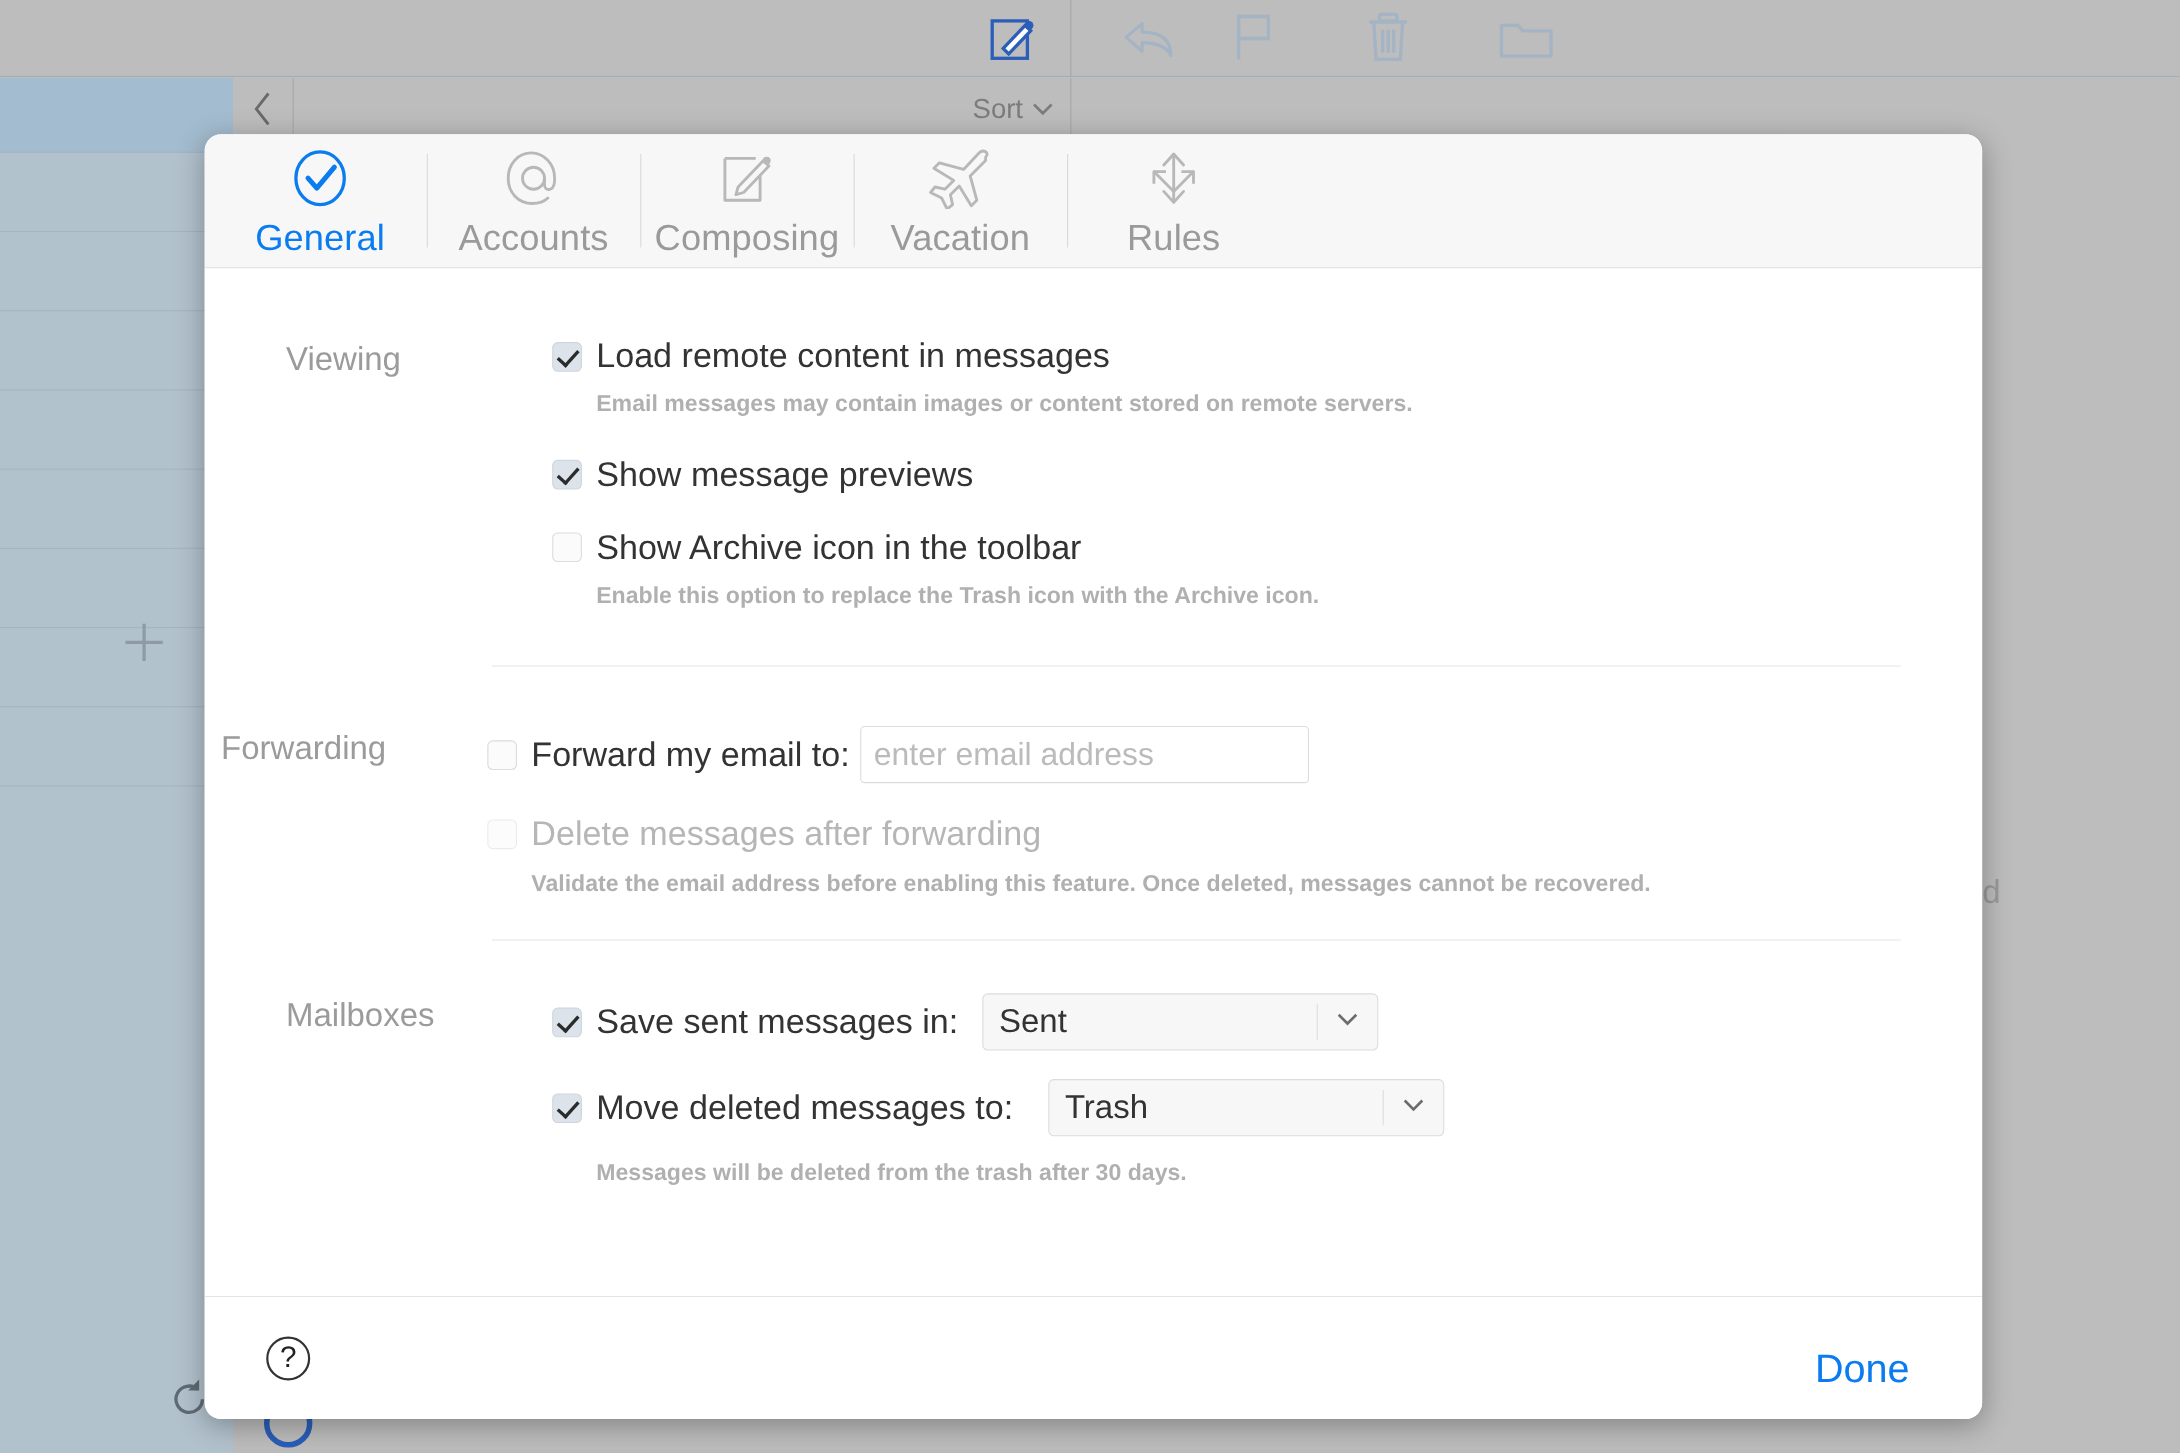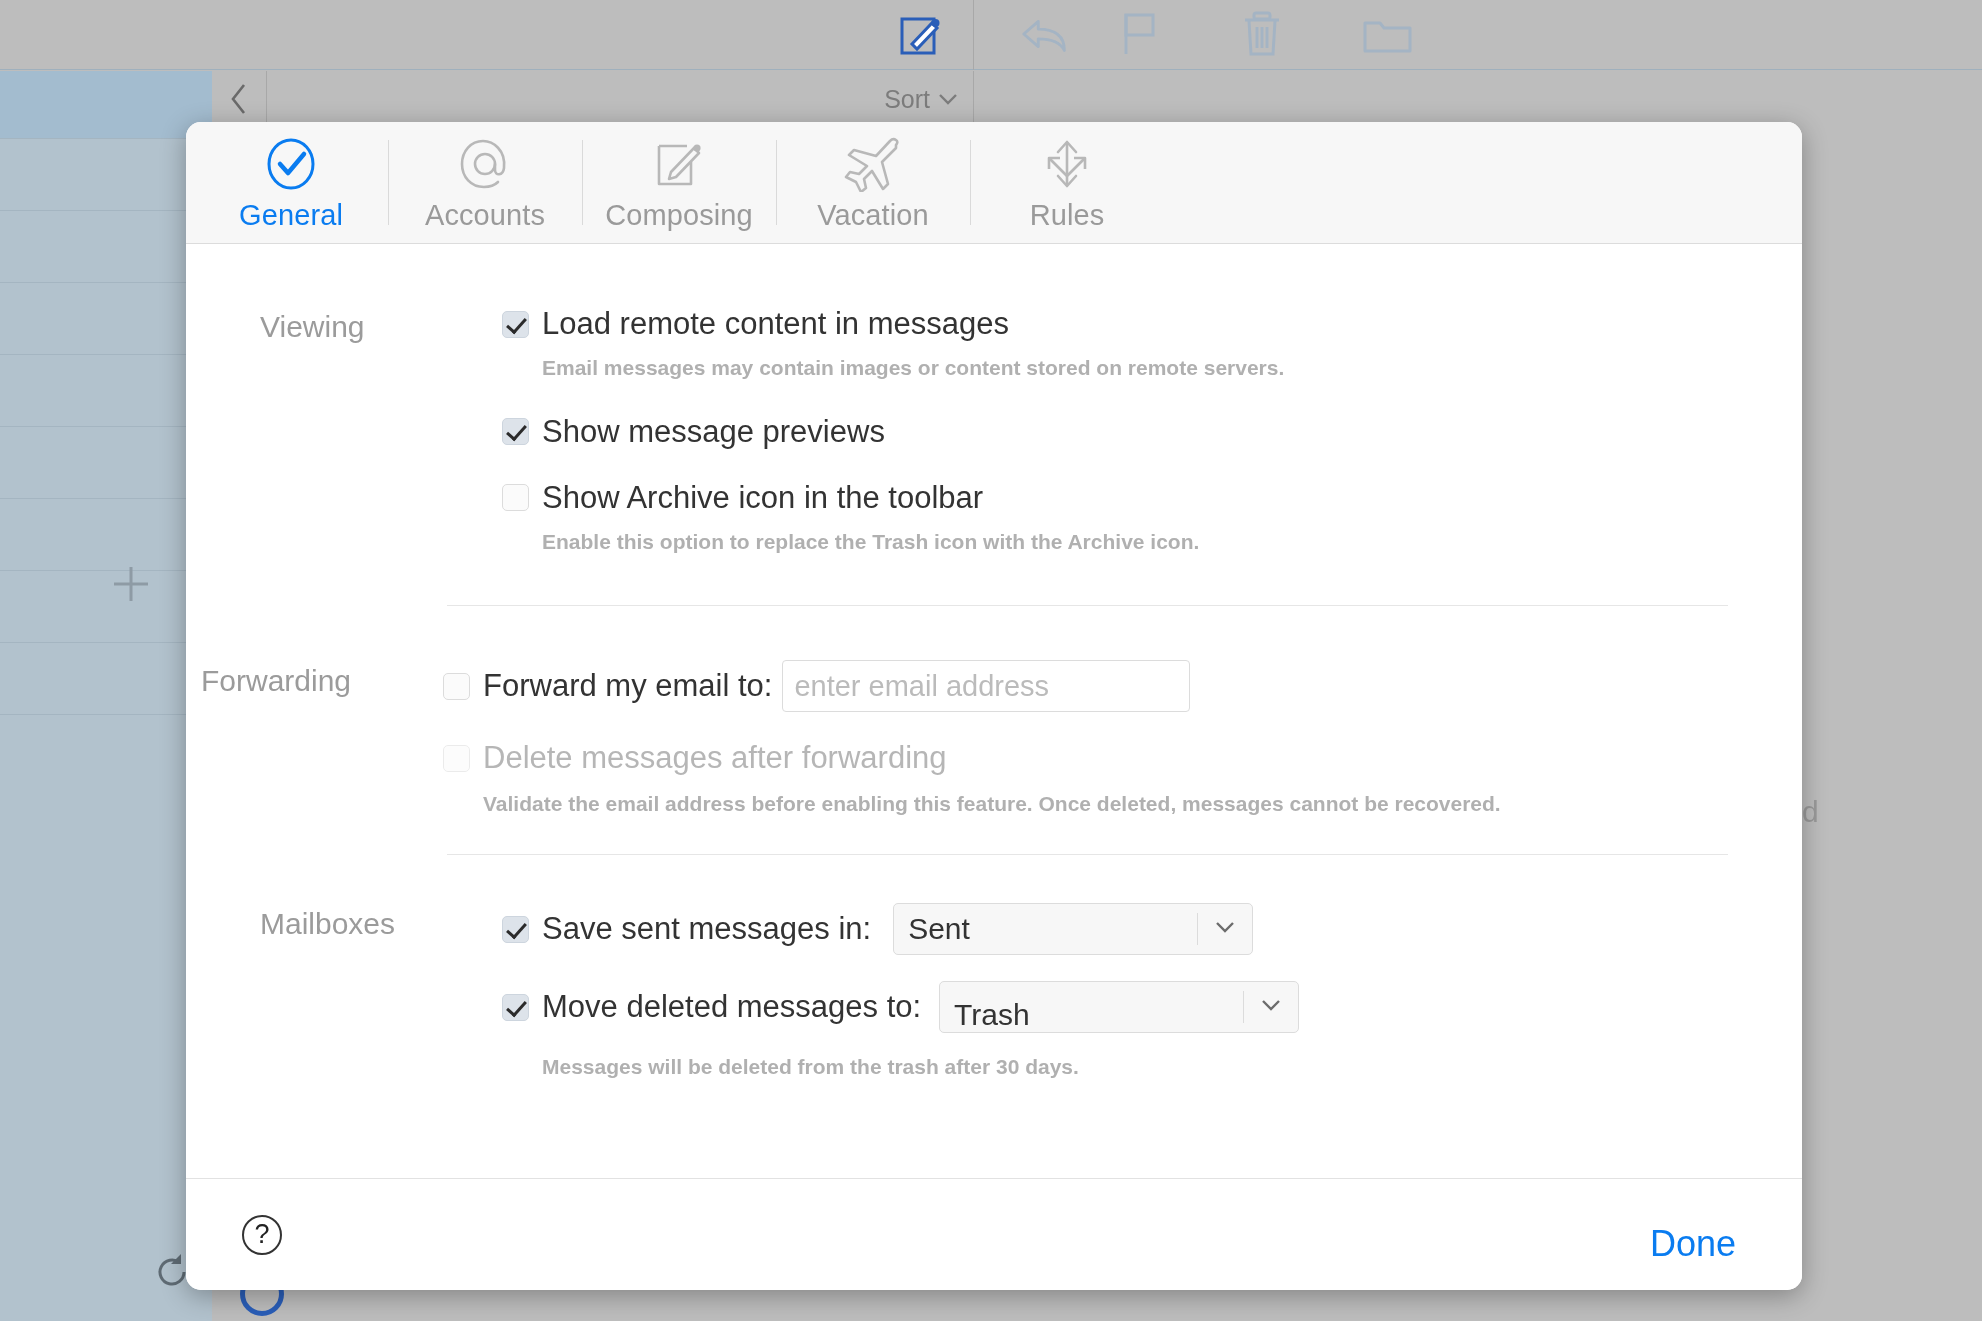--- a/index.html
+++ b/index.html
@@ -149,21 +149,21 @@
     position: absolute;
     left: 0; top: 18px; bottom: 18px;
     width: 1px;
     background: #dadada;
   }
   .tab .ticon {
     height: 62px;
     display: flex; align-items: center; justify-content: center;
   }
   .tab .tlabel {
-    font-size: 29px;
+    font-size: 33px;
     color: #9a9a9a;
     letter-spacing: .1px;
   }
   .tab.active .tlabel { color: #0a7cf0; }
 
   
   .mbody {
     flex: 1 1 auto;
     padding: 0 0 0 0;
     overflow: hidden;
@@ -529,21 +529,21 @@
                 <svg width="22" height="14" viewBox="0 0 22 14">
                   <path d="M3 3 L11 11 L19 3" fill="none" stroke="#6c6c6c" stroke-width="2.4"></path>
                 </svg>
               </span>
             </span>
           </div>
 
           <div class="row" style="margin-top:26px;">
             <span class="cb on"></span>
             <span class="opt-label">Move deleted messages to:</span>
-            <span class="dd" style="margin-left:18px;align-items:flex-end;">
+            <span class="dd" style="margin-left:32px;">
               <span class="ddval">Trash</span>
               <span class="ddsep"></span>
               <span class="ddchev">
                 <svg width="22" height="14" viewBox="0 0 22 14">
                   <path d="M3 3 L11 11 L19 3" fill="none" stroke="#6c6c6c" stroke-width="2.4"></path>
                 </svg>
               </span>
             </span>
           </div>
 

